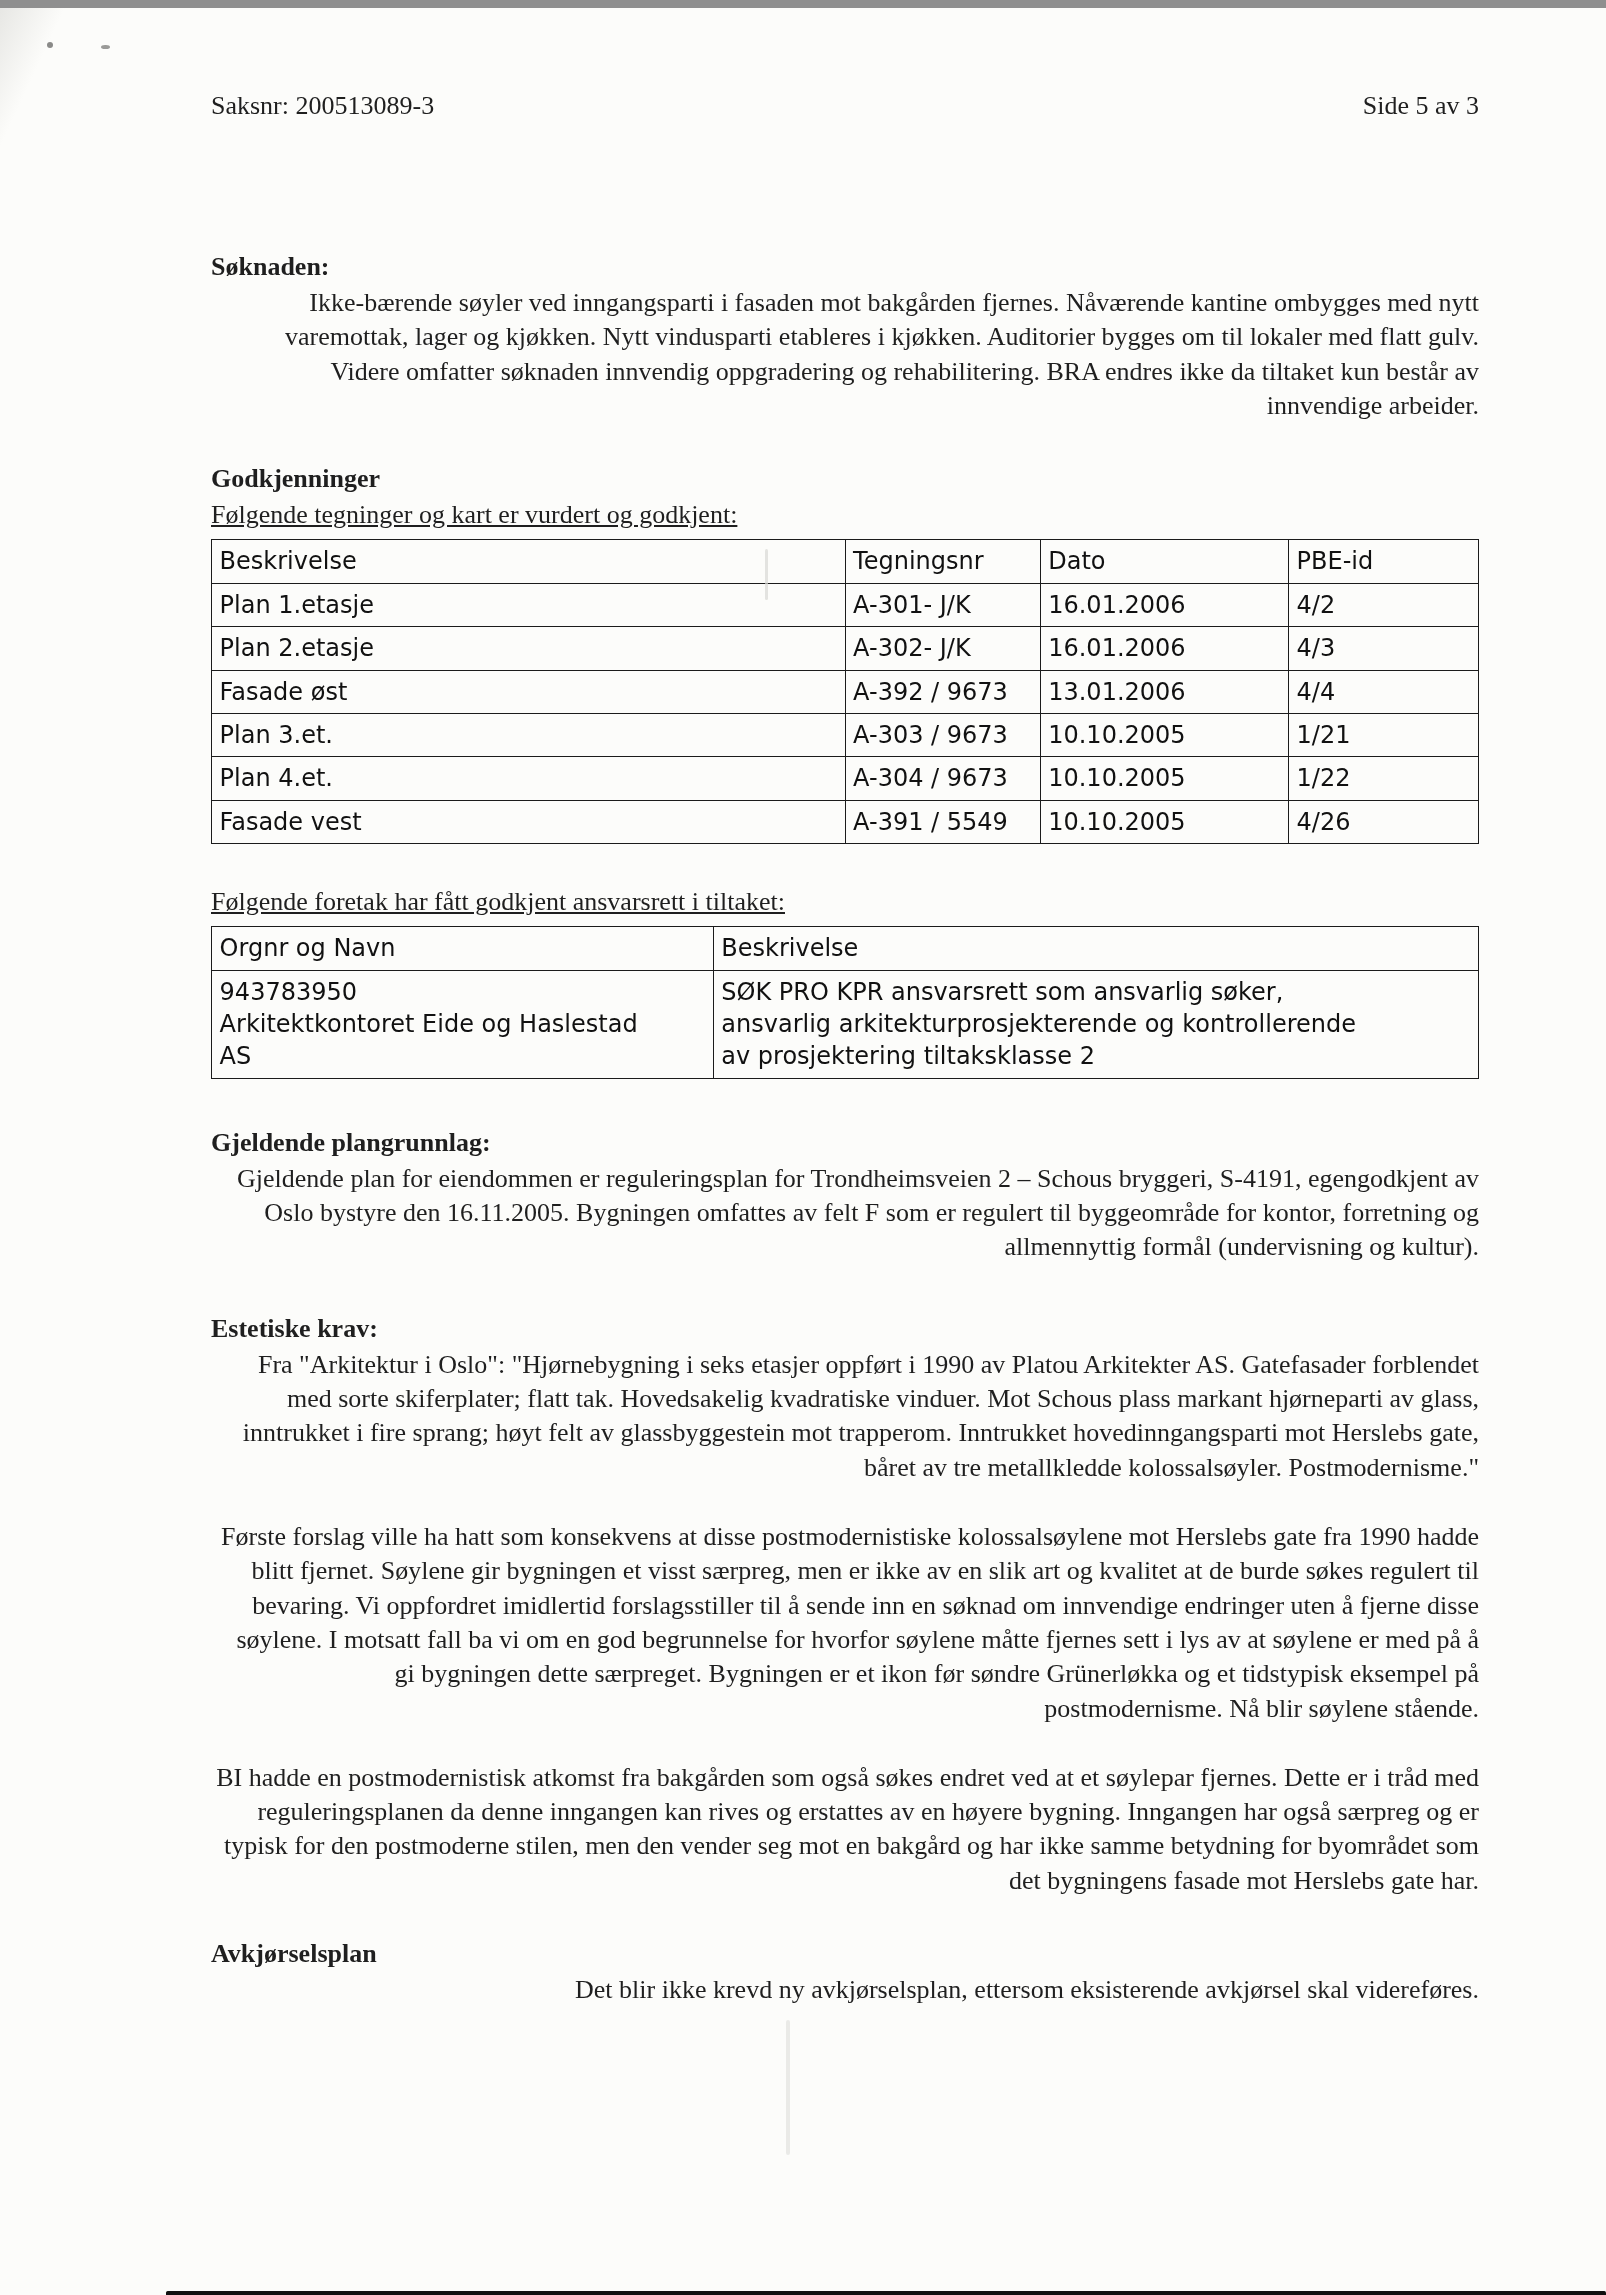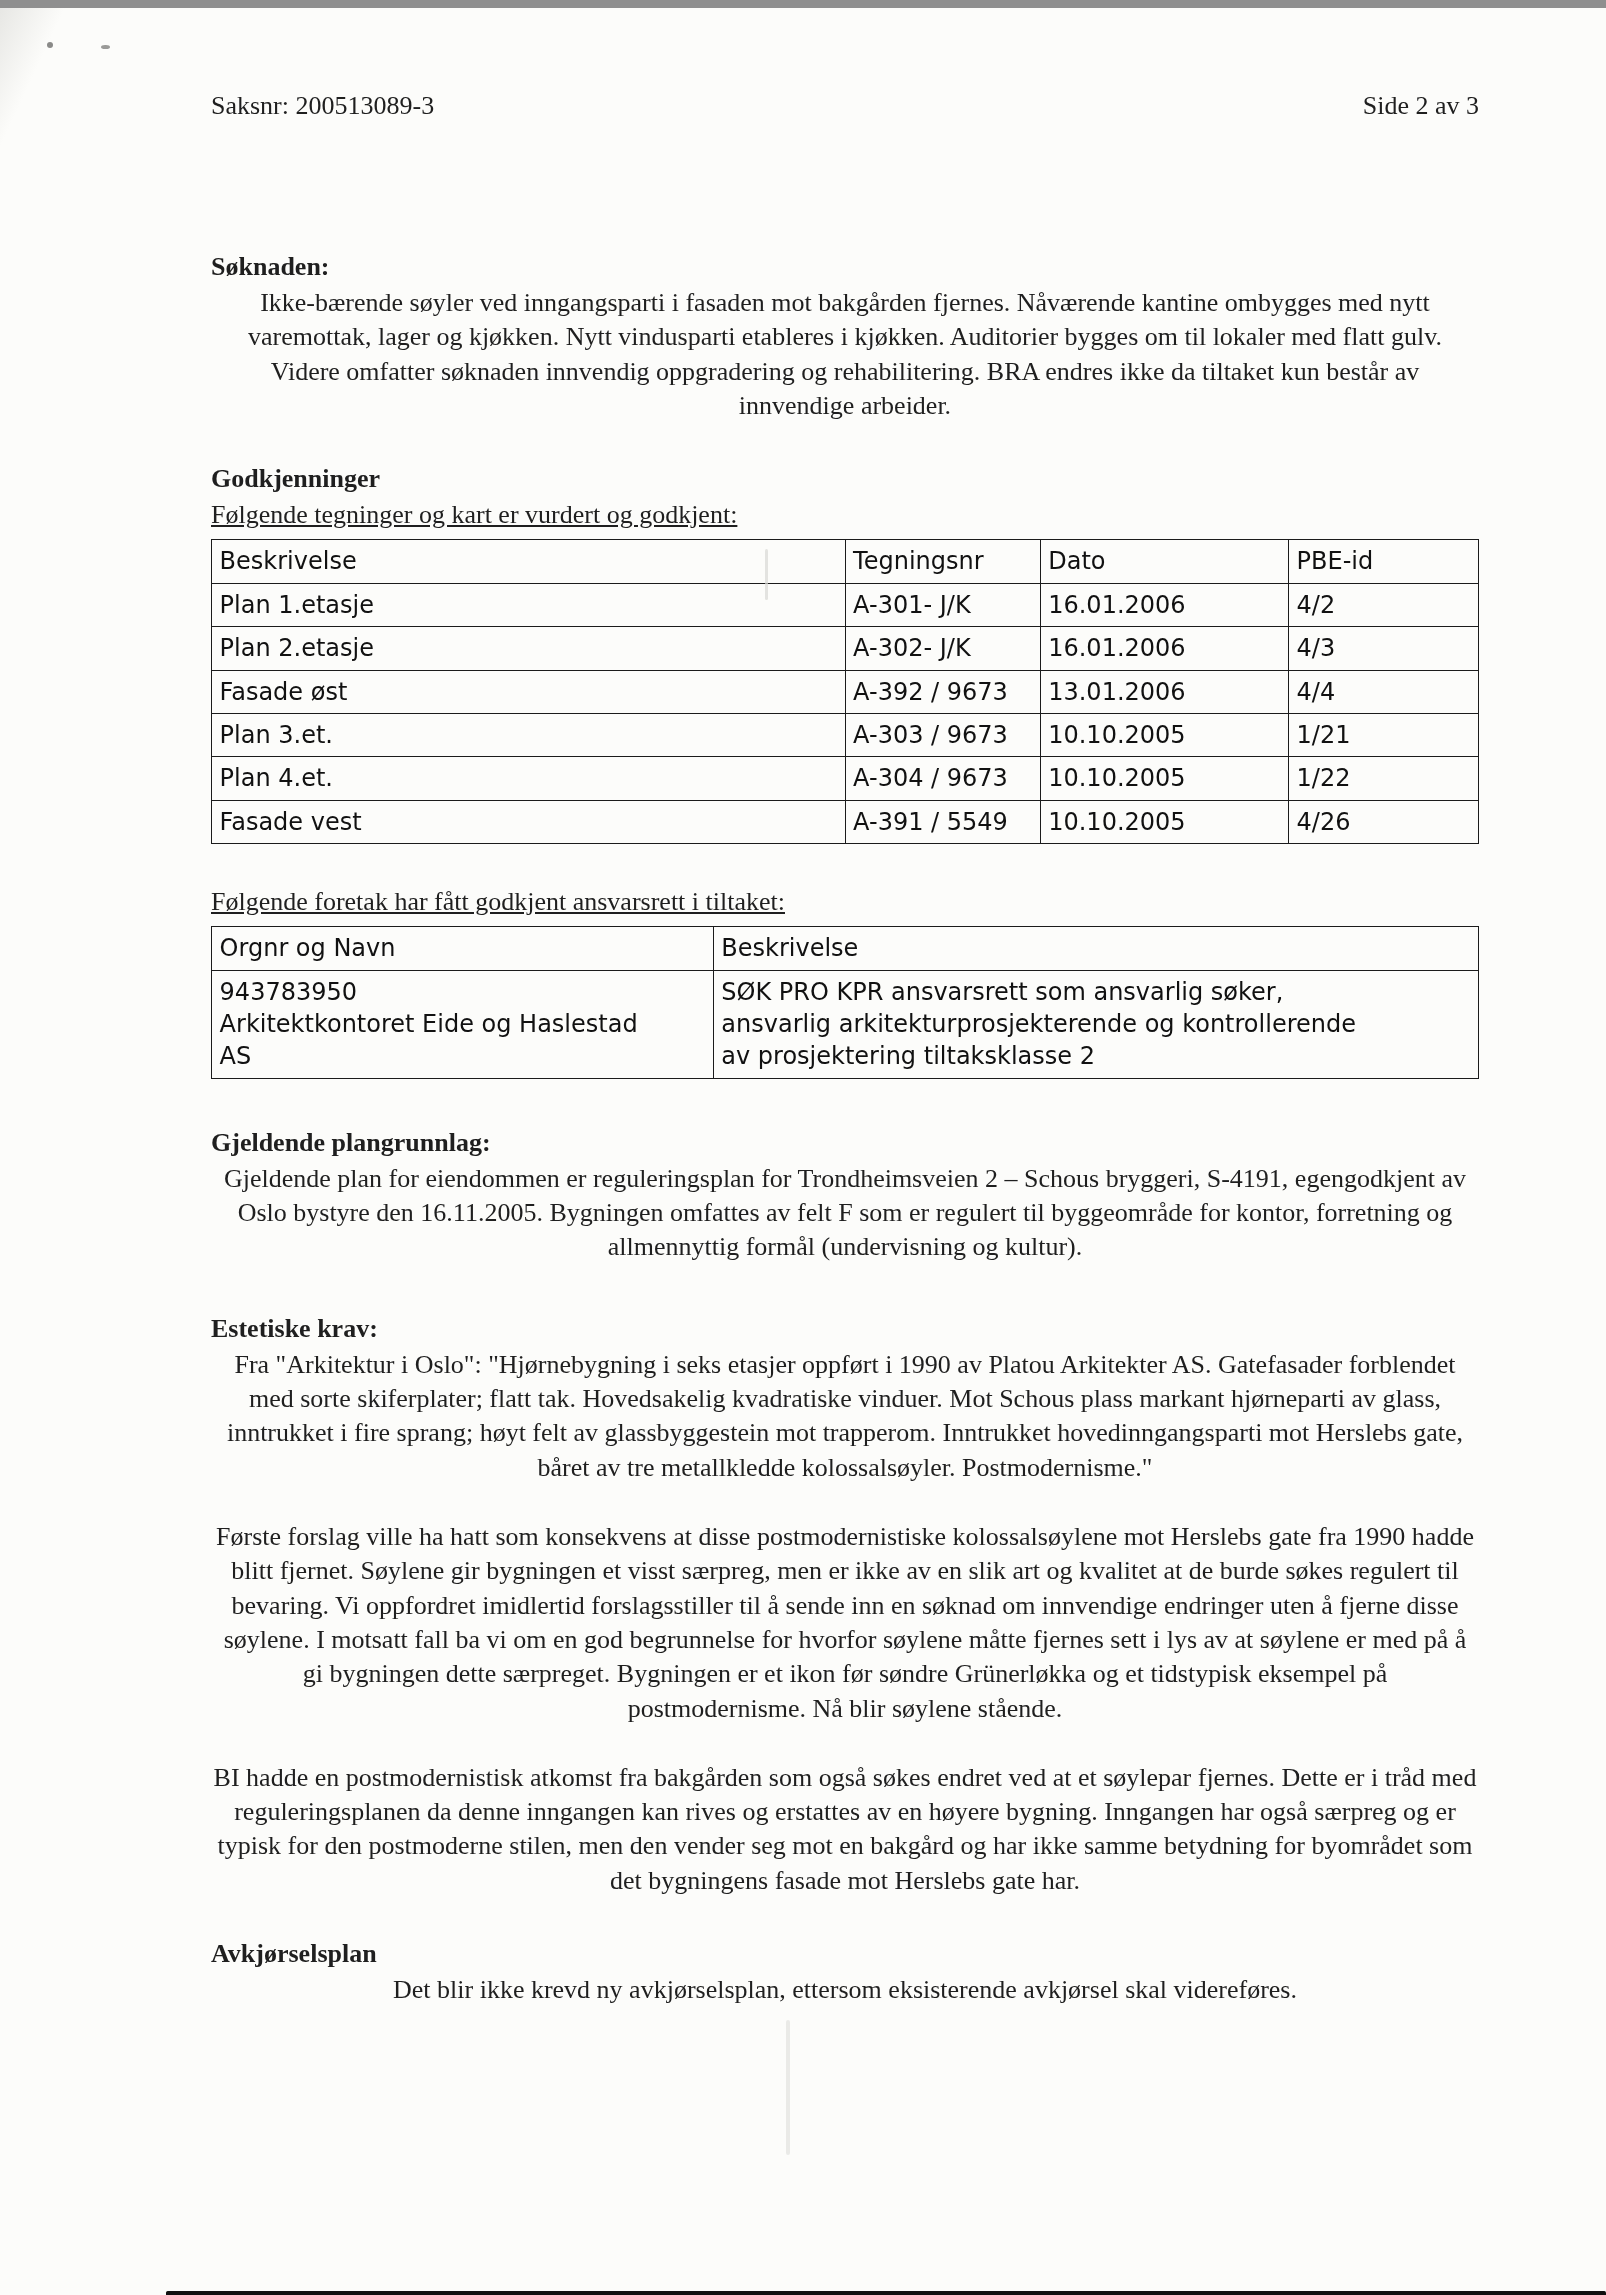--- a/index.html
+++ b/index.html
@@ -24,21 +24,21 @@
 
   .h {
     font-weight: bold;
     font-size: 26px;
     line-height: 1.32;
   }
   .para {
     font-size: 26px;
     line-height: 1.32;
     margin-top: 1.7px;
-    text-align: center;
+    text-align: right;
   }
   .para + .para { margin-top: 35px; }
   .intro {
     font-size: 26px;
     line-height: 1.32;
     margin-top: 1.7px;
     text-decoration: underline;
   }
 
   .sec-soknaden    { margin-top: 129px; }
@@ -101,21 +101,21 @@
 
   <div class="dot-a"></div>
   <div class="dot-b"></div>
   <div class="smudge-1"></div>
   <div class="smudge-2"></div>
 
   <div class="content">
 
     <div class="doc-header">
       <span>Saksnr: 200513089-3</span>
-      <span>Side 2 av 3</span>
+      <span>Side 5 av 3</span>
     </div>
 
     <div class="sec-soknaden">
       <div class="h">Søknaden:</div>
       <p class="para">Ikke-bærende søyler ved inngangsparti i fasaden mot bakgården fjernes. Nåværende kantine ombygges med nytt varemottak, lager og kjøkken. Nytt vindusparti etableres i kjøkken. Auditorier bygges om til lokaler med flatt gulv. Videre omfatter søknaden innvendig oppgradering og rehabilitering. BRA endres ikke da tiltaket kun består av innvendige arbeider.</p>
     </div>
 
     <div class="sec-godkjenninger">
       <div class="h">Godkjenninger</div>
       <div class="intro">Følgende tegninger og kart er vurdert og godkjent:</div>

